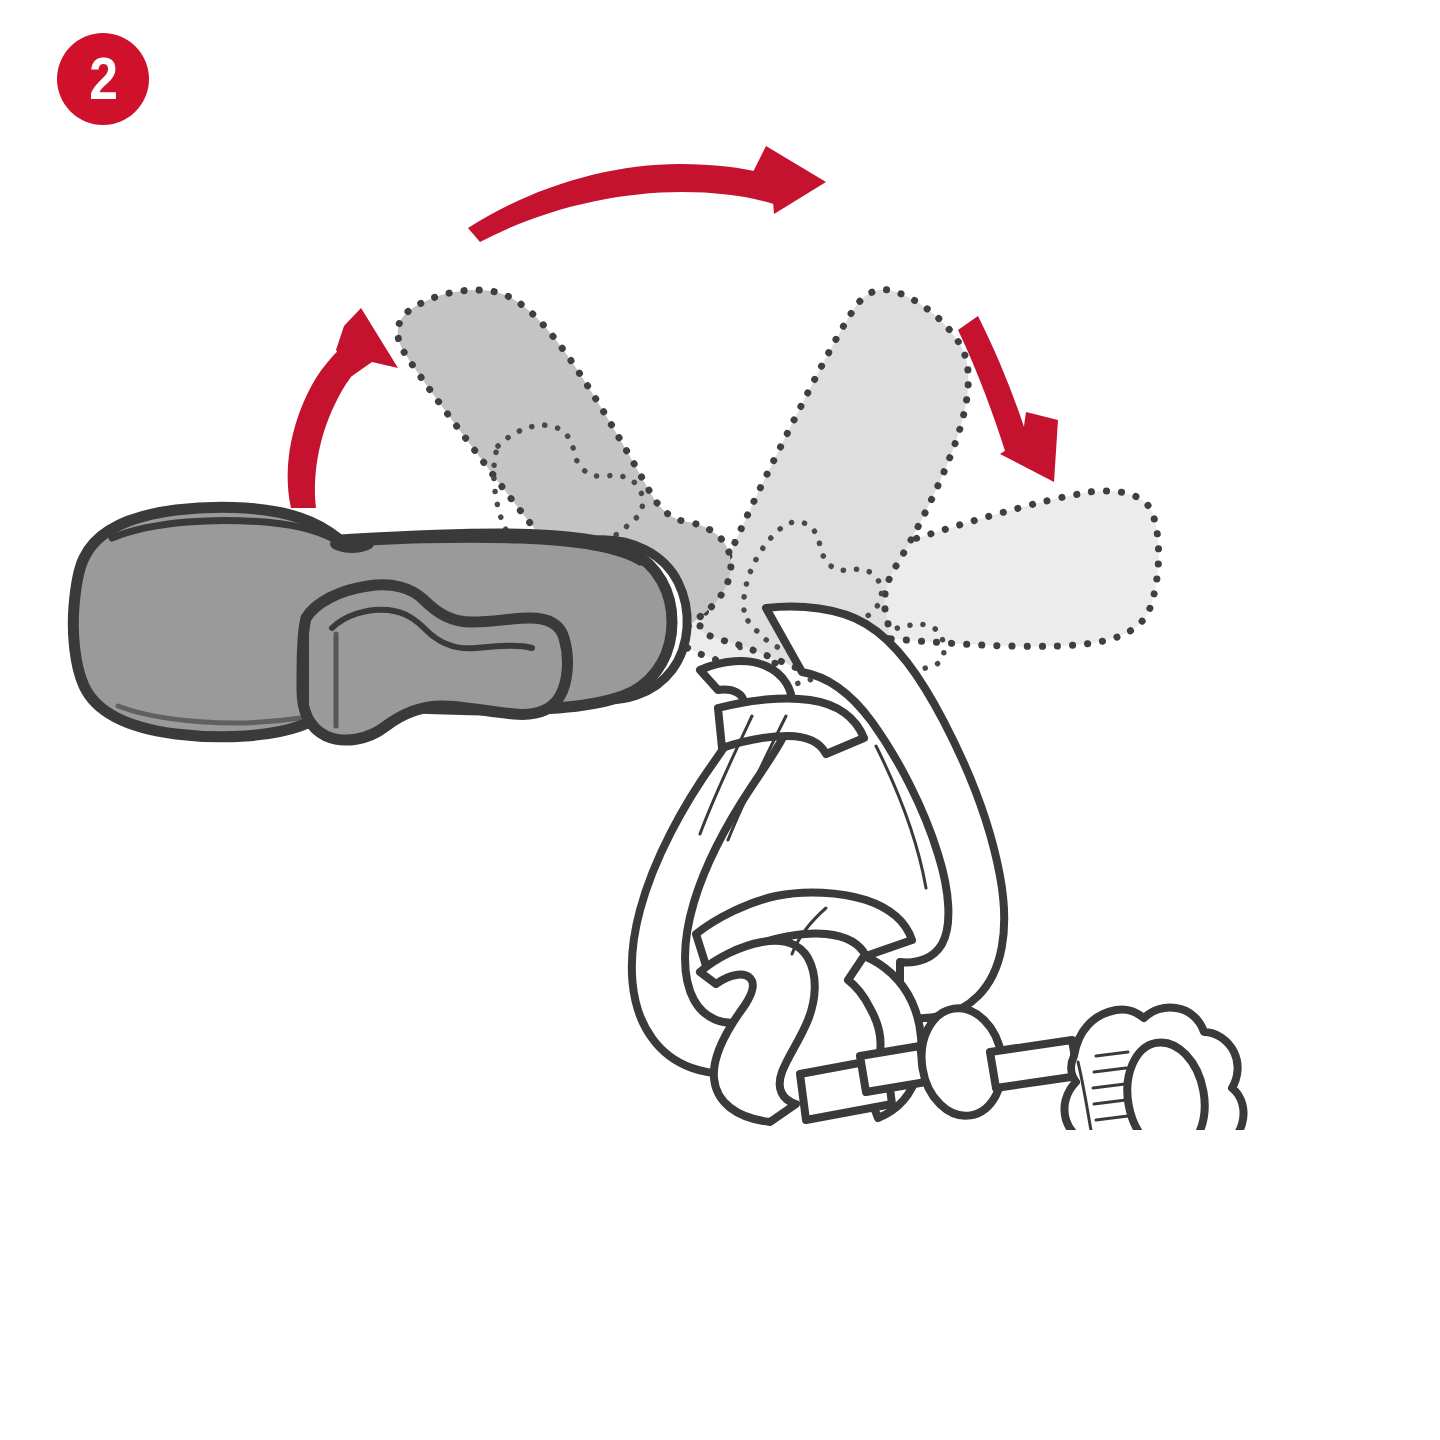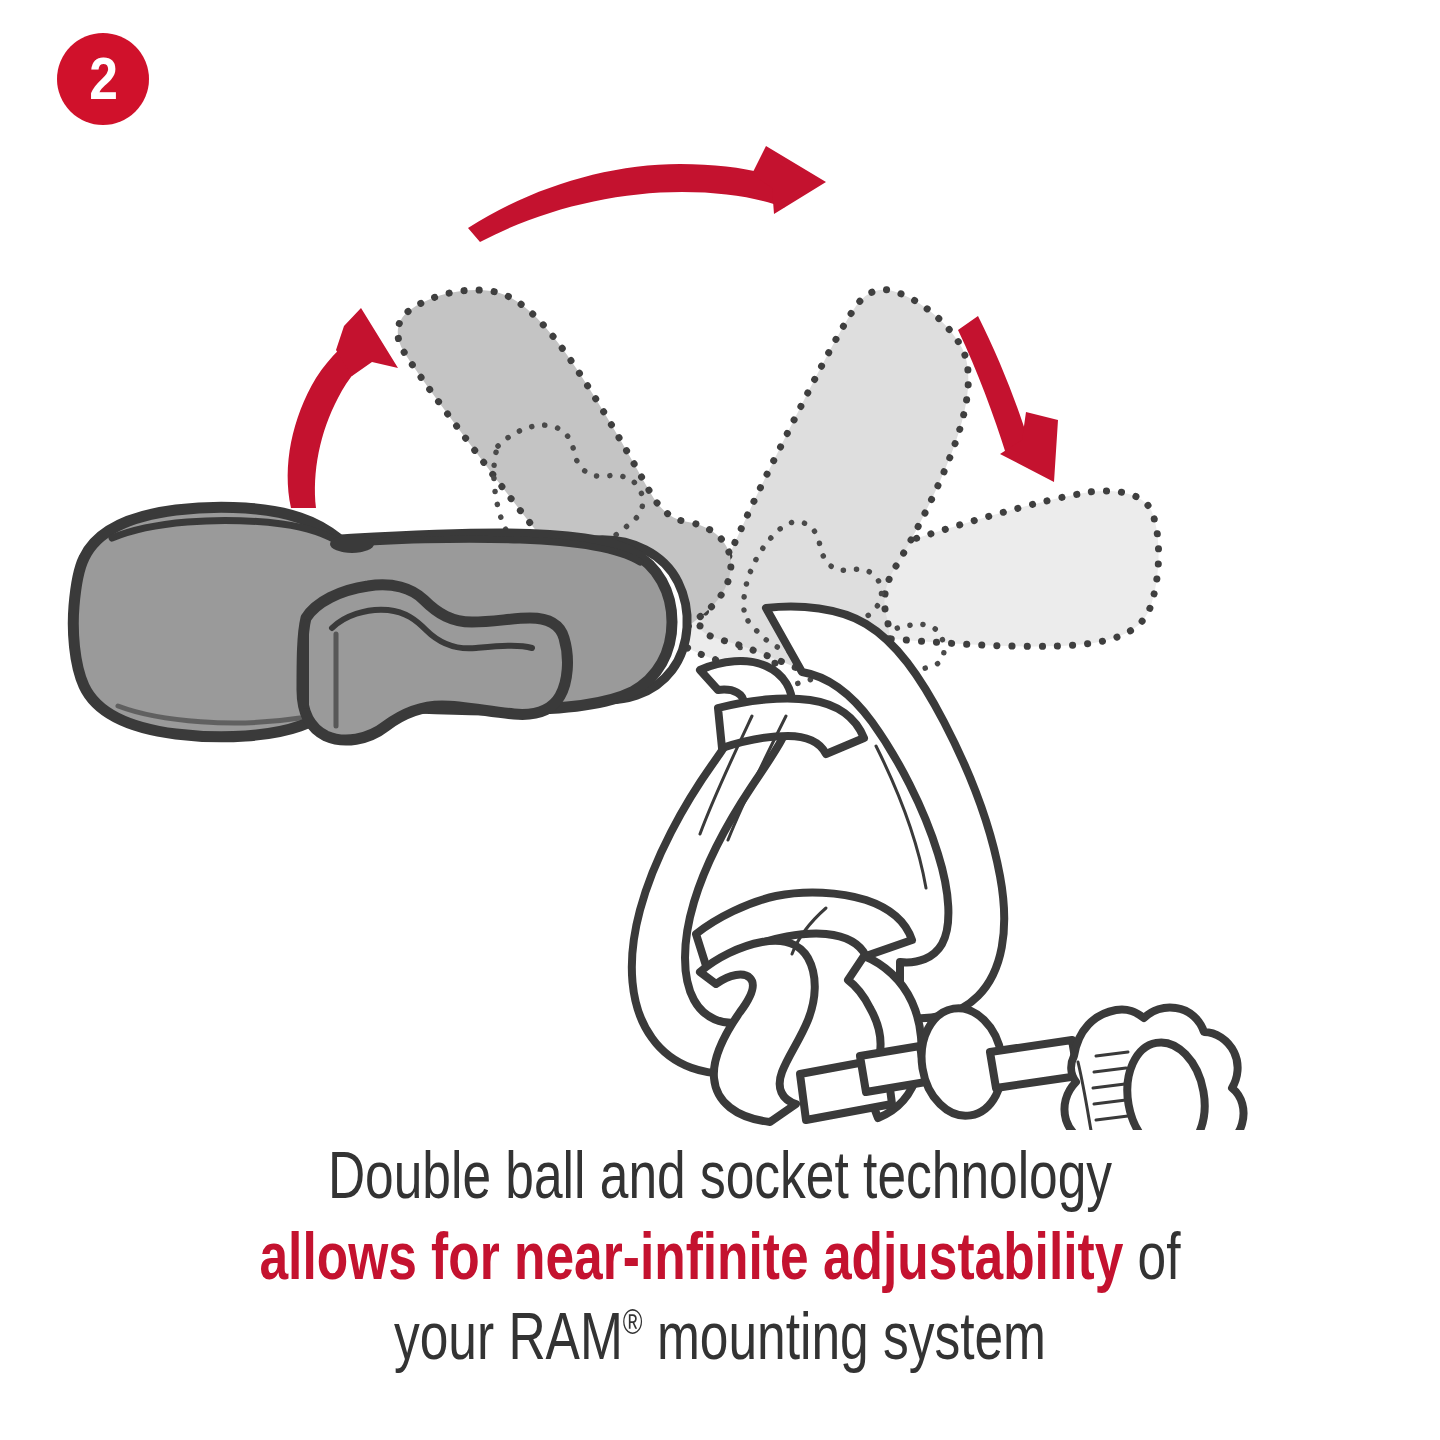--- a/index.html
+++ b/index.html
@@ -477,21 +477,14 @@
         <path d="M 1054 372
                  L 1000 344
                  L 1022 330
                  L 1026 302
                  L 1058 310 Z" fill="#c4122f"></path>
       </g>
 
     </svg>
   </div>
 
-  <div class="caption">
-    <span class="caption-line">
-      <span>Double ball and socket technology</span>
-    </span>
-    <span class="caption-line"><span class="cap-em">allows for near-infinite adjustability</span><span> of</span></span>
-    <span class="caption-line"><span>your RAM</span><span class="cap-reg">®</span><span> mounting system</span></span>
-  </div>
 
 </div>
 
 </body></html>

